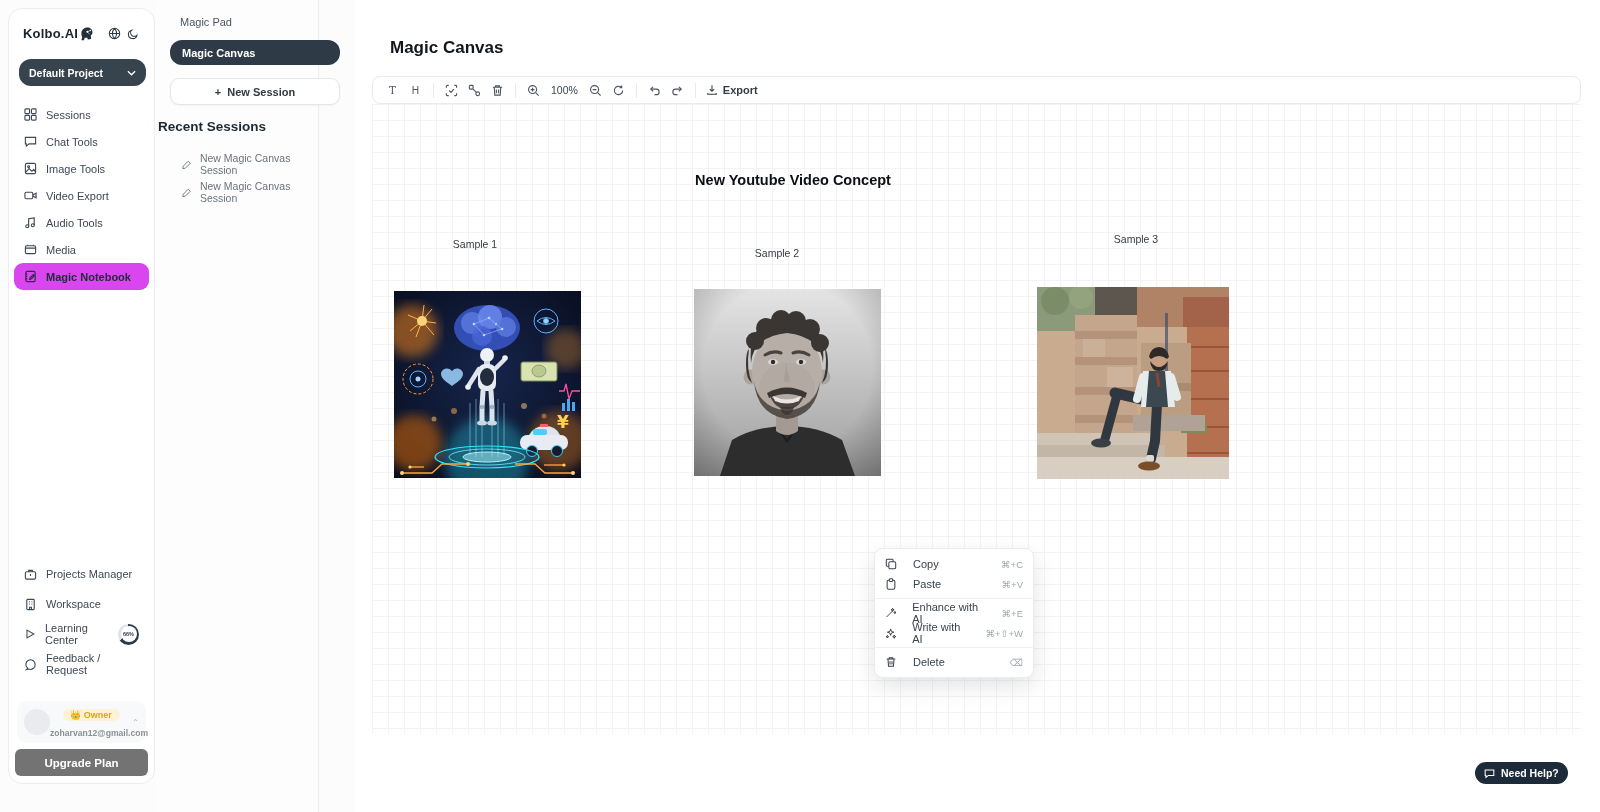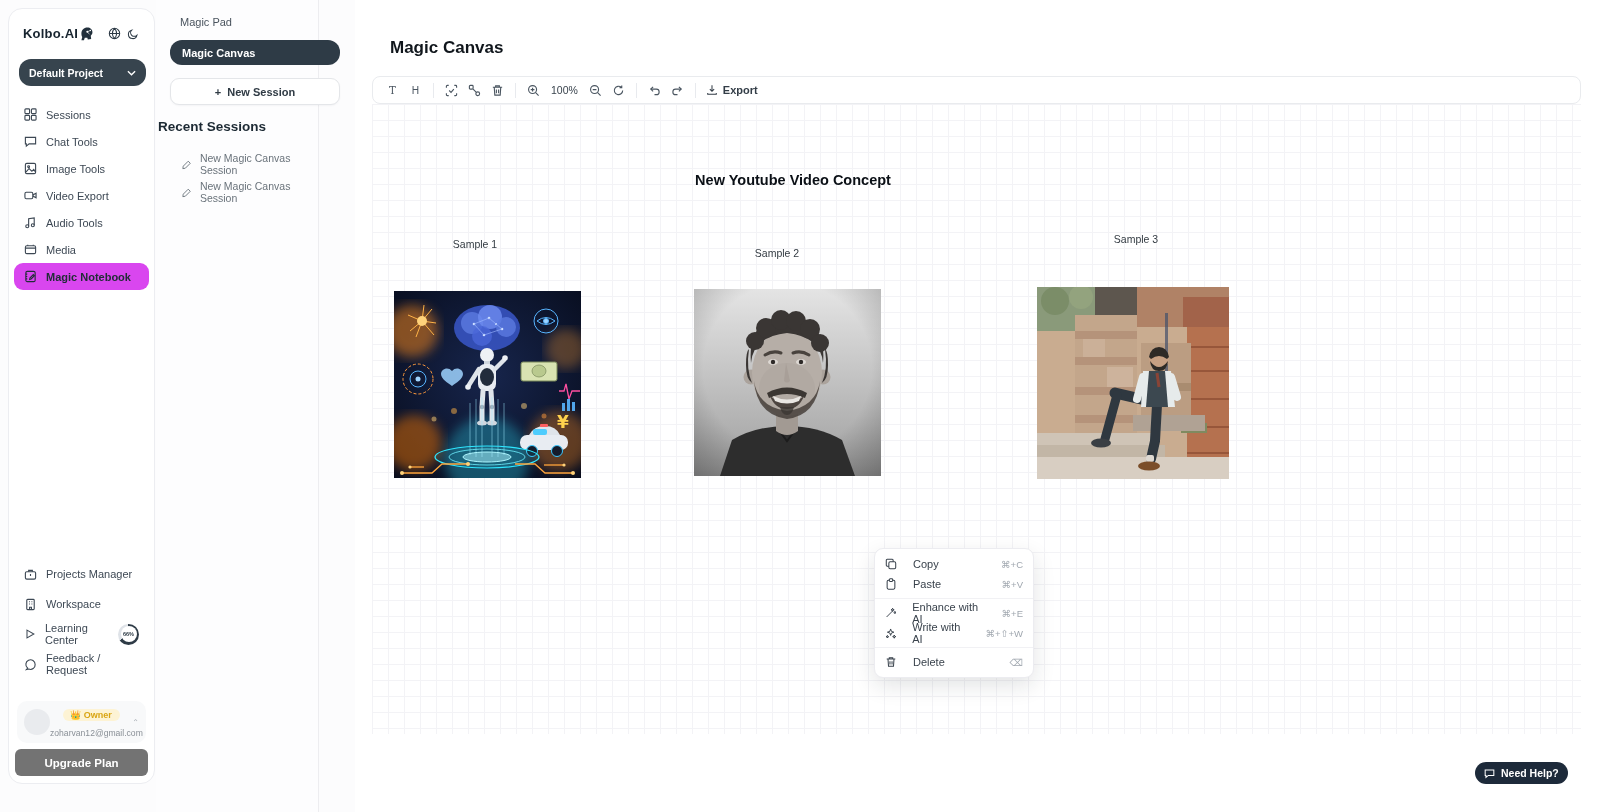--- a/index.html
+++ b/index.html
@@ -30,21 +30,21 @@
     background:conic-gradient(#2e3b46 0 66%, #dfe3e8 66% 100%); flex:0 0 auto; }
   .ring::after { content:""; position:absolute; inset:2.5px; background:#fff; border-radius:50%; }
   .ring span { position:absolute; inset:0; display:flex; align-items:center; justify-content:center;
     font-size:5.5px; font-weight:700; color:#2e3b46; z-index:1; }
   .user-row { position:absolute; left:8px; right:8px; bottom:40px; height:42px;
     background:#f8f9fa; border-radius:10px; display:flex; align-items:center; padding:4px 7px; cursor:pointer; }
   .avatar { width:26px; height:26px; border-radius:50%; background:#e9ebee; flex:0 0 auto; }
   .user-col { flex:1; min-width:0; text-align:center; }
   .owner-badge { display:inline-flex; align-items:center; gap:2px; background:#fdf3d4;
     color:#d9a514; font-size:9px; font-weight:800; padding:1px 8px; border-radius:8px; }
-  .user-email { font-size:8.6px; color:#8a9097; margin-top:2px; white-space:nowrap; overflow:hidden; }
+  .user-email { font-size:8.6px; color:#8a9097; margin-top:2px; white-space:nowrap; overflow:hidden;font-weight:bold; }
   .user-caret { color:#aab0b6; font-size:8px; }
   .upgrade-btn { position:absolute; left:6px; right:6px; bottom:7px; height:27px;
     background:#737373; color:#fff; border:none; border-radius:6px;
     font-size:11.5px; font-weight:700; cursor:pointer; font-family:inherit; }
 
   
   .sessions { position:absolute; left:156px; top:0; width:163px; height:812px;
     background:#fdfdfe; border-right:1px solid #ededf0; }
   .magic-pad { position:absolute; left:24px; top:16px; font-size:11px; color:#4a545e; cursor:pointer; }
   .magic-canvas-pill { position:absolute; left:14px; top:40px; width:170px; height:25px;

